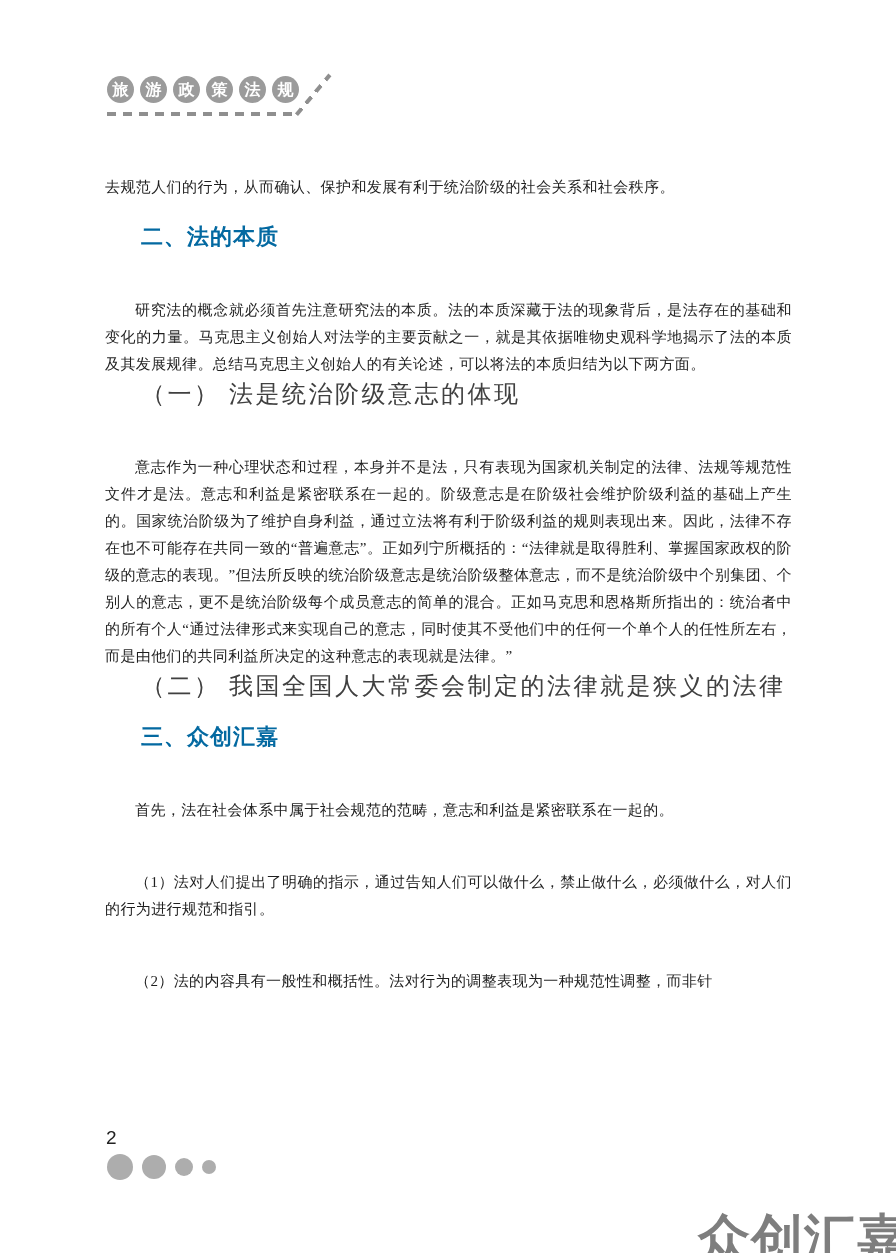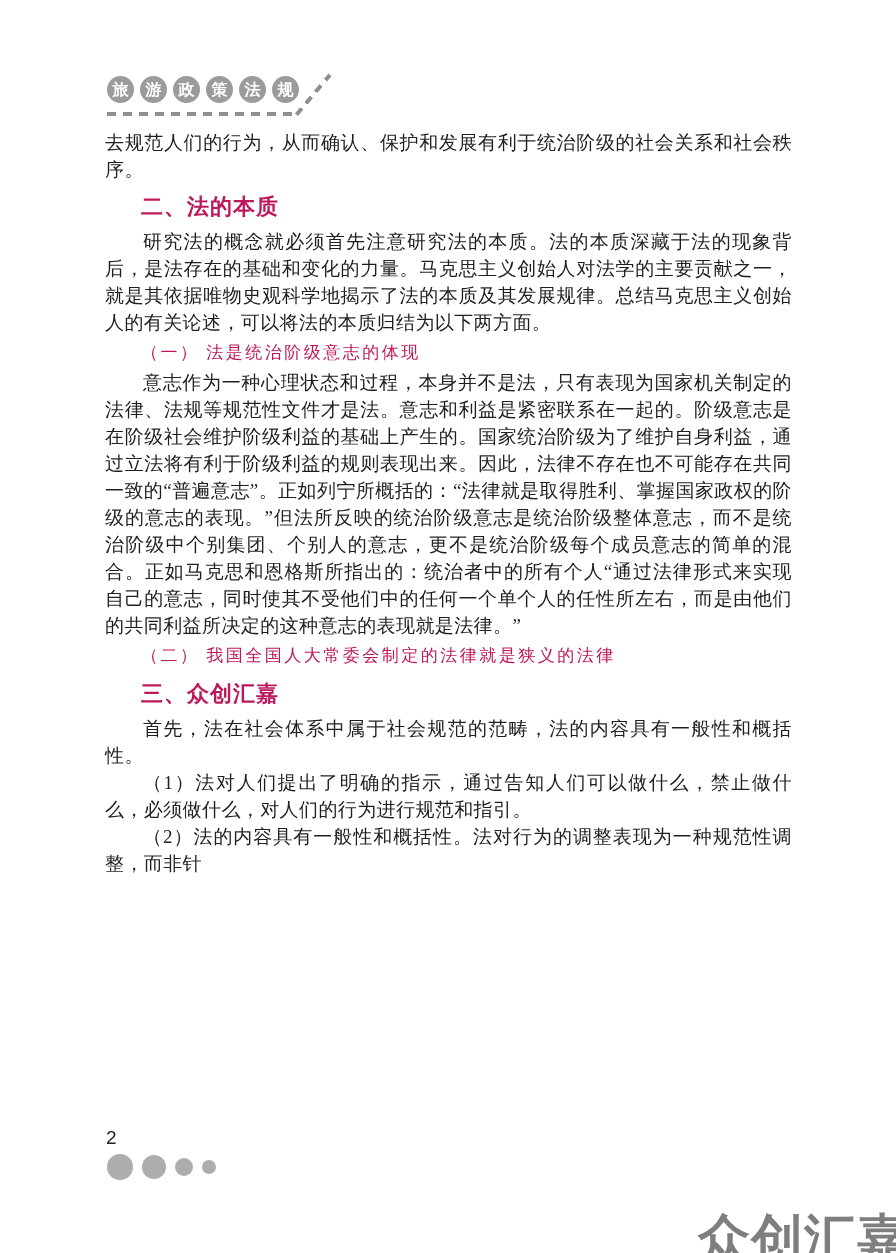--- a/index.html
+++ b/index.html
@@ -59,42 +59,43 @@
   }
 
   
   .content {
     position: absolute;
     left: 105px;
     top: 129px;
     width: 687px;
   }
   .body {
-    font-size: 19px;
+    font-size: 15px;
     line-height: 27px;
     text-align: justify;
     text-indent: 2em;
     letter-spacing: 0.4px;
+    margin-top: 45px;
   }
   .body.cont { text-indent: 0; }
   .h2 {
-    margin: 9px 0 6px;
+    margin: 21px 0 6px;
     font: bold 22px/30px "Liberation Sans", "DejaVu Sans", sans-serif;
-    color: #be185d;
+    color: #0369a1;
     text-indent: 36px;
     letter-spacing: 1px;
   }
   .h3 {
     margin: 2px 0;
     font-weight: 500;
-    font-size: 17px;
+    font-size: 24px;
     line-height: 29px;
     text-indent: 36px;
     letter-spacing: 2.5px;
-    color: #be185d;
+    color: #404040;
   }
 
   
   .page-number {
     position: absolute;
     left: 106px;
     top: 1126px;
     font: 19px/24px "Liberation Sans", "DejaVu Sans", sans-serif;
     color: #222222;
   }
@@ -140,21 +141,21 @@
   <div class="logo-diag"></div>
 
   <div class="content">
     <p class="body cont">去规范人们的行为，从而确认、保护和发展有利于统治阶级的社会关系和社会秩序。</p>
     <h2 class="h2">二、法的本质</h2>
     <p class="body">研究法的概念就必须首先注意研究法的本质。法的本质深藏于法的现象背后，是法存在的基础和变化的力量。马克思主义创始人对法学的主要贡献之一，就是其依据唯物史观科学地揭示了法的本质及其发展规律。总结马克思主义创始人的有关论述，可以将法的本质归结为以下两方面。</p>
     <h3 class="h3">（一） 法是统治阶级意志的体现</h3>
     <p class="body">意志作为一种心理状态和过程，本身并不是法，只有表现为国家机关制定的法律、法规等规范性文件才是法。意志和利益是紧密联系在一起的。阶级意志是在阶级社会维护阶级利益的基础上产生的。国家统治阶级为了维护自身利益，通过立法将有利于阶级利益的规则表现出来。因此，法律不存在也不可能存在共同一致的“普遍意志”。正如列宁所概括的：“法律就是取得胜利、掌握国家政权的阶级的意志的表现。”但法所反映的统治阶级意志是统治阶级整体意志，而不是统治阶级中个别集团、个别人的意志，更不是统治阶级每个成员意志的简单的混合。正如马克思和恩格斯所指出的：统治者中的所有个人“通过法律形式来实现自己的意志，同时使其不受他们中的任何一个单个人的任性所左右，而是由他们的共同利益所决定的这种意志的表现就是法律。”</p>
     <h3 class="h3">（二） 我国全国人大常委会制定的法律就是狭义的法律</h3>
     <h2 class="h2">三、众创汇嘉</h2>
-    <p class="body">首先，法在社会体系中属于社会规范的范畴，法的内容具有一般性和概括性。</p>
+    <p class="body">首先，法在社会体系中属于社会规范的范畴，意志和利益是紧密联系在一起的。</p>
     <p class="body">（1）法对人们提出了明确的指示，通过告知人们可以做什么，禁止做什么，必须做什么，对人们的行为进行规范和指引。</p>
     <p class="body">（2）法的内容具有一般性和概括性。法对行为的调整表现为一种规范性调整，而非针</p>
   </div>
 
   <div class="page-number">2</div>
   <div class="dots">
     <span class="dot"></span>
     <span class="dot"></span>
     <span class="dot"></span>
     <span class="dot"></span>

